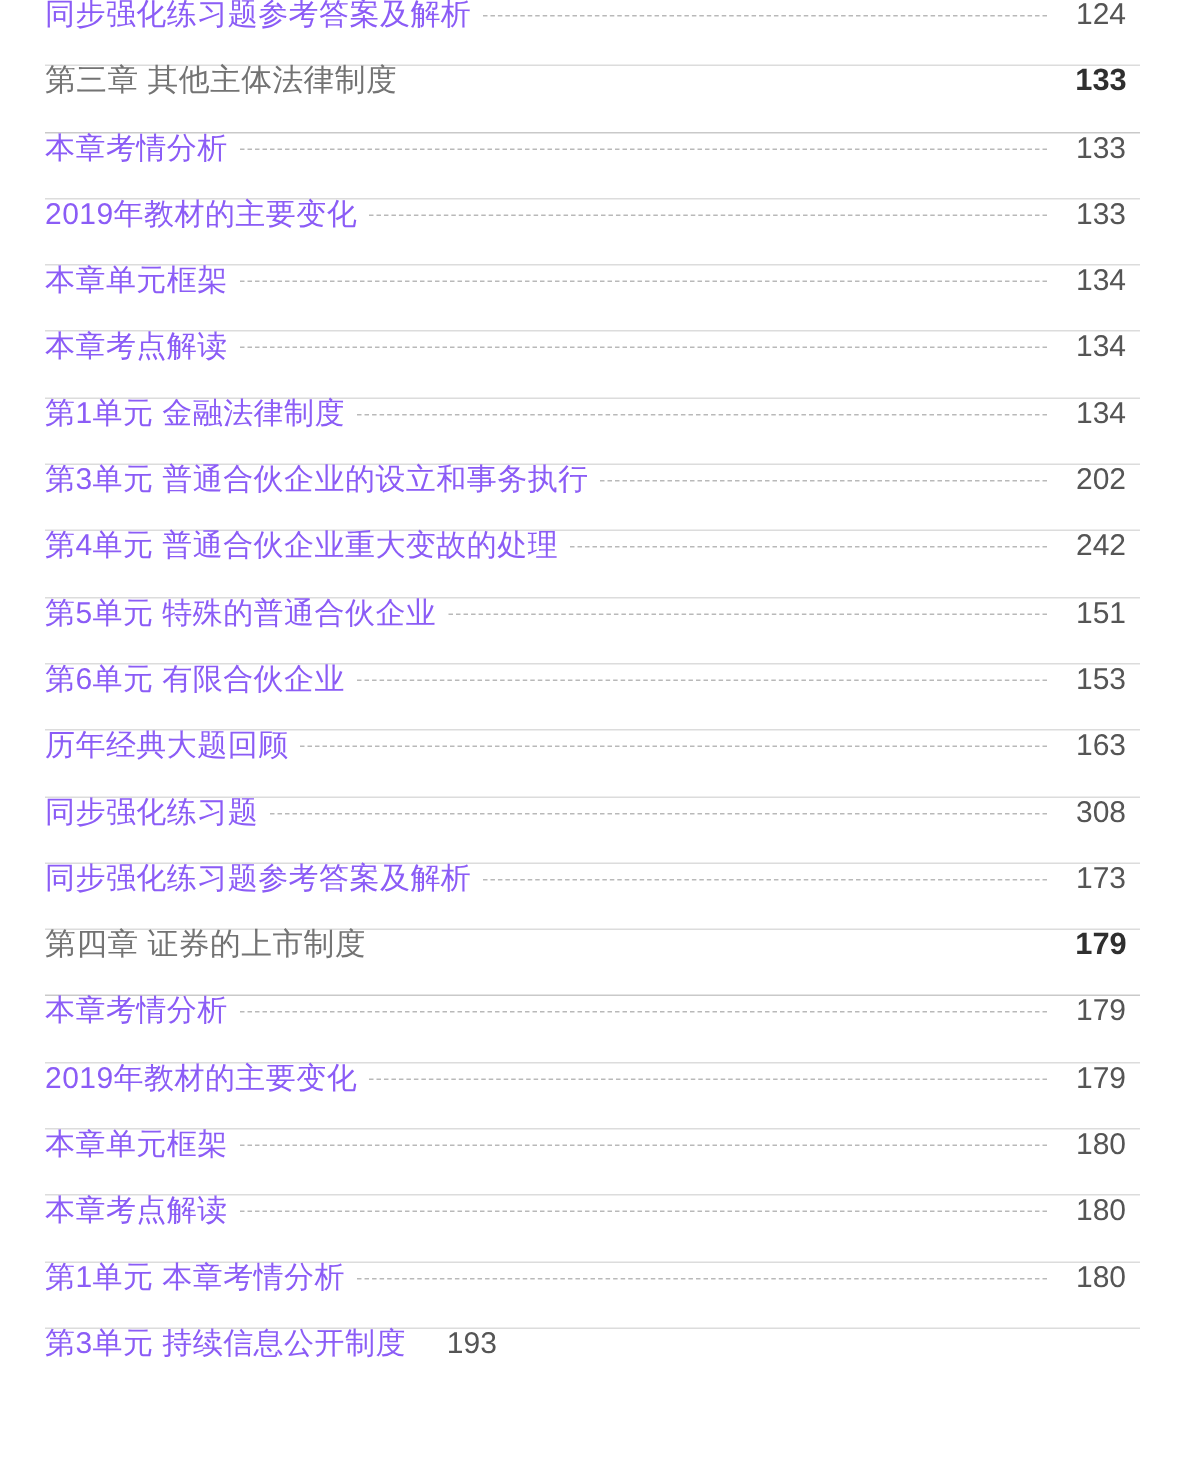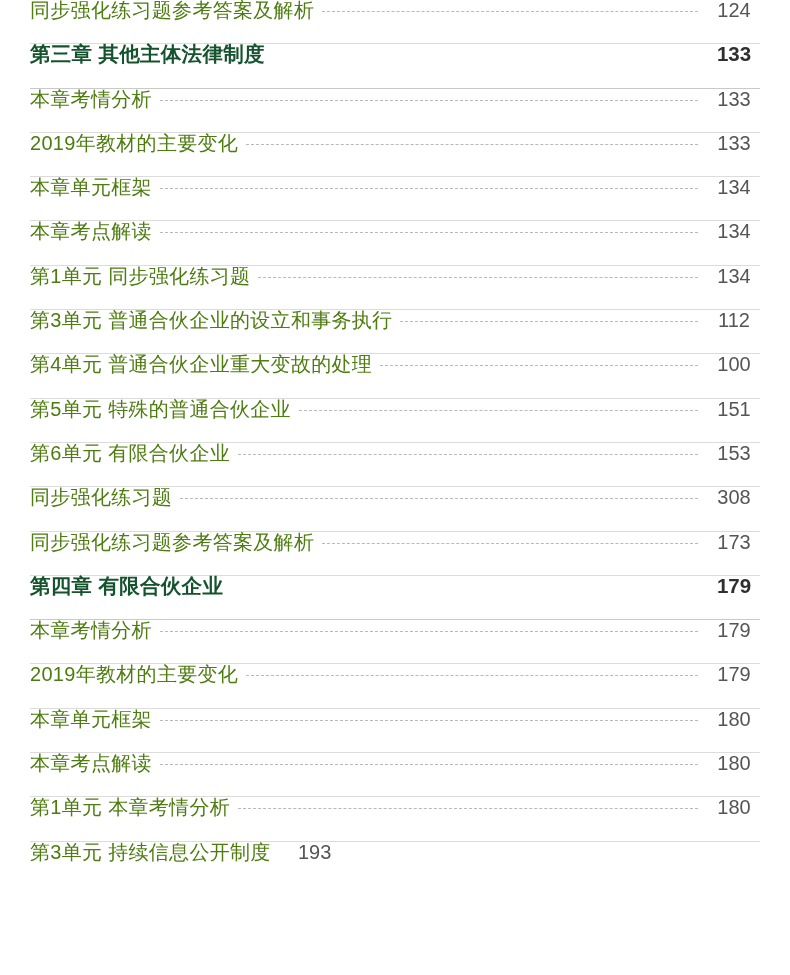--- a/index.html
+++ b/index.html
@@ -22,29 +22,29 @@
   .toc-row {
     display: flex;
     align-items: baseline;
     height: 44.3px;
     box-sizing: border-box;
     padding: 0 30px 0 30px;
     position: relative;
   }
   .toc-row .title {
     font-size: 20px;
-    color: #4d7c0f;
+    color: #8b5cf6;
     white-space: nowrap;
     letter-spacing: 0.3px;
     line-height: 1;
     padding-right: 8px;
   }
   .toc-row.chapter .title {
-    font-weight: bold;
-    color: #14532d;
+    font-weight: normal;
+    color: #737373;
     font-size: 20.5px;
   }
   .toc-row .leader {
     flex: 1 1 auto;
     border-bottom: 1.5px dashed #b9b9b9;
     transform: translateY(-5px);
     min-width: 10px;
   }
   .toc-row.chapter .leader {
     border-bottom: none;
@@ -111,63 +111,69 @@
       <span class="page">134</span>
       <span class="sep"></span>
     </div>
     <div class="toc-row indent-1">
       <span class="title">本章考点解读</span>
       <span class="leader"></span>
       <span class="page">134</span>
       <span class="sep"></span>
     </div>
     <div class="toc-row indent-1">
-      <span class="title">第1单元 同步强化练习题</span>
+      <span class="title">第1单元 金融法律制度</span>
       <span class="leader"></span>
       <span class="page">134</span>
       <span class="sep"></span>
     </div>
     <div class="toc-row indent-1">
       <span class="title">第3单元 普通合伙企业的设立和事务执行</span>
       <span class="leader"></span>
-      <span class="page">112</span>
+      <span class="page">202</span>
       <span class="sep"></span>
     </div>
     <div class="toc-row indent-1">
       <span class="title">第4单元 普通合伙企业重大变故的处理</span>
       <span class="leader"></span>
-      <span class="page">100</span>
+      <span class="page">242</span>
       <span class="sep"></span>
     </div>
     <div class="toc-row indent-1">
       <span class="title">第5单元 特殊的普通合伙企业</span>
       <span class="leader"></span>
       <span class="page">151</span>
       <span class="sep"></span>
     </div>
     <div class="toc-row indent-1">
       <span class="title">第6单元 有限合伙企业</span>
       <span class="leader"></span>
       <span class="page">153</span>
       <span class="sep"></span>
     </div>
     <div class="toc-row indent-1">
+      <span class="title">历年经典大题回顾</span>
+      <span class="leader"></span>
+      <span class="page">163</span>
+      <span class="sep"></span>
+    </div>
+    <div class="toc-row indent-1">
       <span class="title">同步强化练习题</span>
       <span class="leader"></span>
       <span class="page">308</span>
       <span class="sep"></span>
     </div>
     <div class="toc-row indent-1">
       <span class="title">同步强化练习题参考答案及解析</span>
       <span class="leader"></span>
       <span class="page">173</span>
       <span class="sep"></span>
     </div>
     <div class="toc-row indent-1 chapter">
-      <span class="title">第四章 有限合伙企业</span>
+      <span class="title">第四章 证券的上市制度</span>
       <span class="leader"></span>
       <span class="page">179</span>
       <span class="sep"></span>
     </div>
     <div class="toc-row indent-1">
       <span class="title">本章考情分析</span>
       <span class="leader"></span>
       <span class="page">179</span>
       <span class="sep"></span>
     </div>

